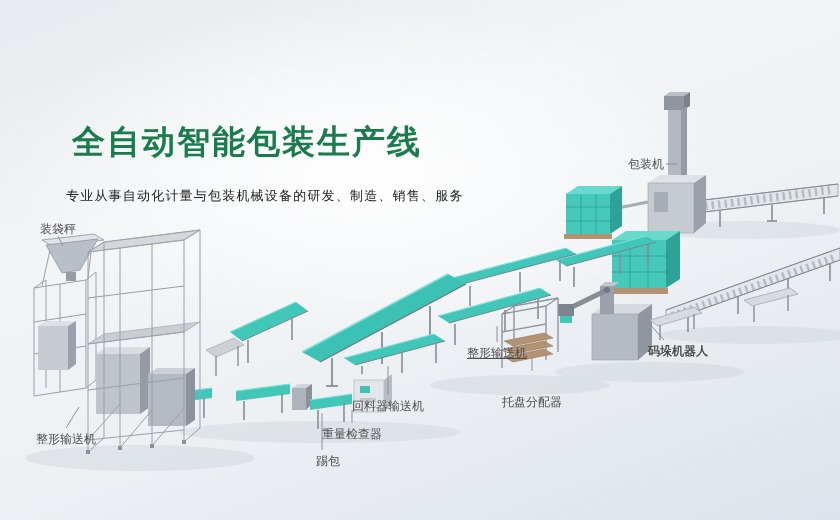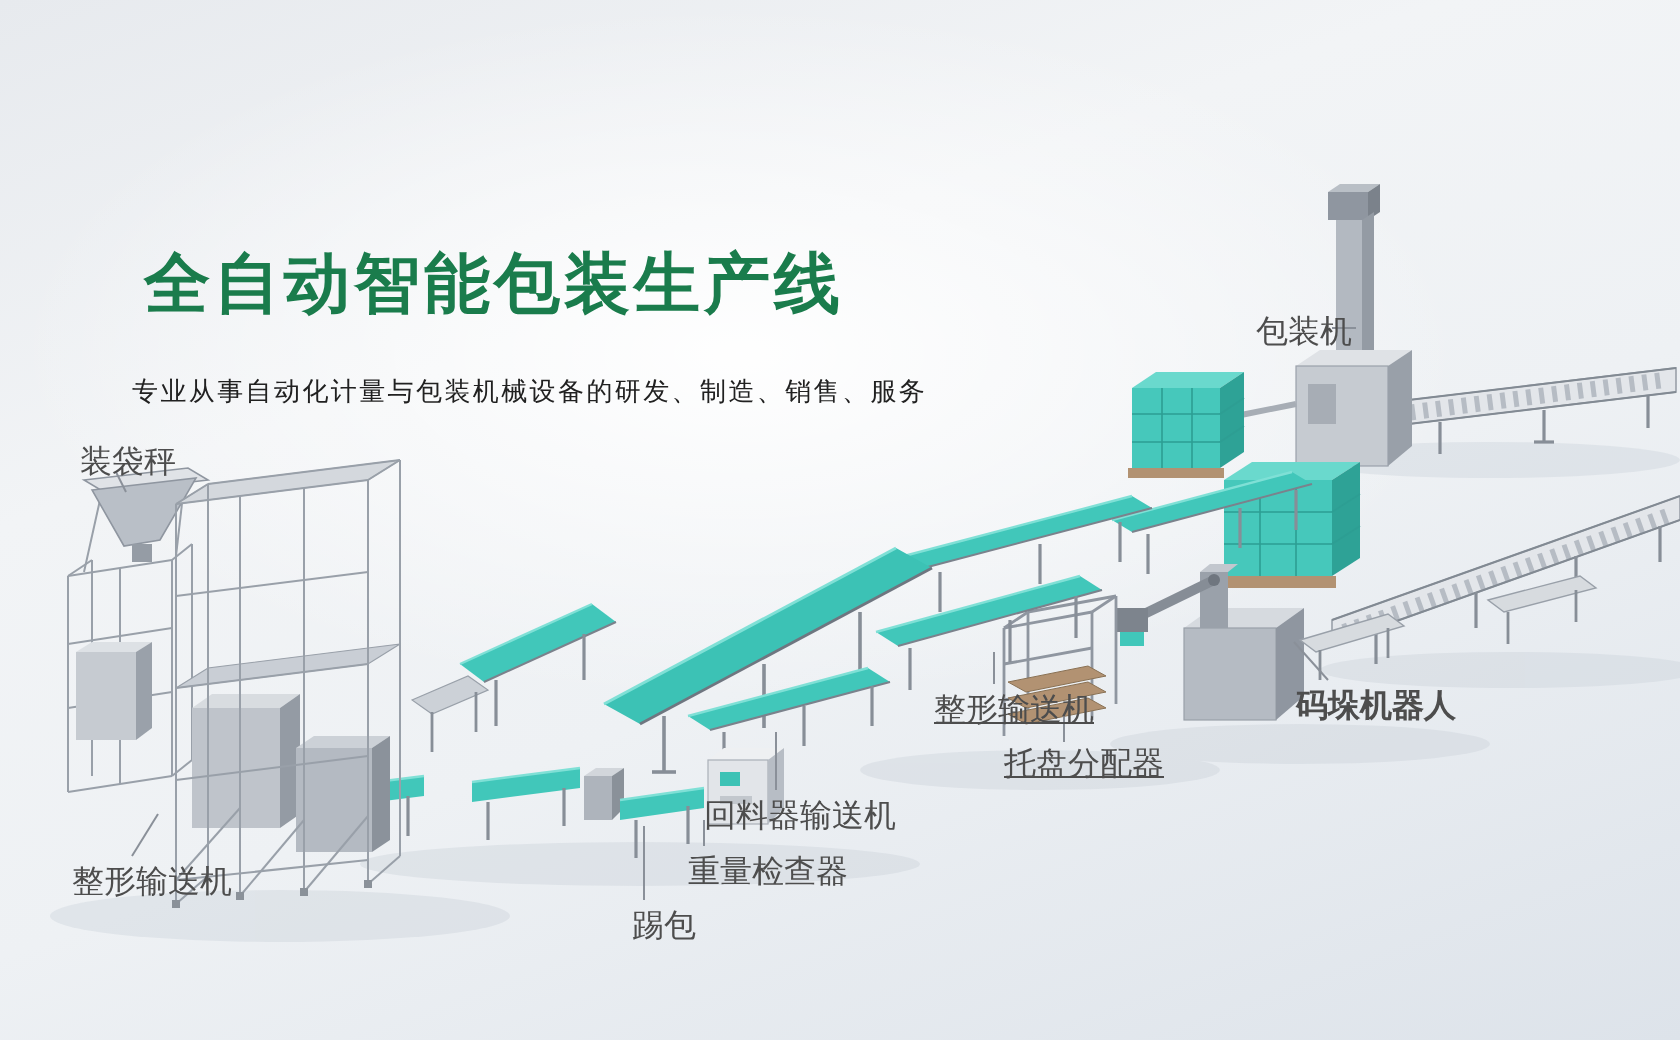--- a/index.html
+++ b/index.html
@@ -16,21 +16,21 @@
     position:absolute; left:72px; top:120px;
     font-size:33px; font-weight:bold; color:#1a7c4c; letter-spacing:2px;
     white-space:nowrap;
   }
   .subtitle {
     position:absolute; left:66px; top:187px;
     font-size:13px; color:#212121; letter-spacing:1.2px;
     white-space:nowrap;
   }
   .lbl {
-    position:absolute; font-size:16px; color:#4d4d4d; white-space:nowrap;
+    position:absolute; font-size:12px; color:#4d4d4d; white-space:nowrap;
   }
 </style>
 </head>
 <body>
 
 <div class="stage">
 
   <svg class="scene" viewBox="0 0 840 520" xmlns="http://www.w3.org/2000/svg">
 
     <g fill="#c7ced6" opacity="0.35">
@@ -328,19 +328,19 @@
     </g>
   </svg>
 
   <h1 class="title">全自动智能包装生产线</h1>
   <p class="subtitle">专业从事自动化计量与包装机械设备的研发、制造、销售、服务</p>
 
   <div class="lbl" style="left:40px; top:221px;">装袋秤</div>
   <div class="lbl" style="left:628px; top:156px;">包装机</div>
   <div class="lbl" style="left:467px; top:345px;text-decoration:underline;">整形输送机</div>
   <div class="lbl" style="left:648px; top:343px;font-weight:bold;">码垛机器人</div>
-  <div class="lbl" style="left:502px; top:372px;text-decoration:underline;">托盘分配器</div>
+  <div class="lbl" style="left:502px; top:394px;">托盘分配器</div>
   <div class="lbl" style="left:352px; top:398px;">回料器输送机</div>
-  <div class="lbl" style="left:322px; top:426px;margin-left:22px;">重量检查器</div>
+  <div class="lbl" style="left:322px; top:426px;">重量检查器</div>
   <div class="lbl" style="left:316px; top:453px;text-align:center;">踢包</div>
   <div class="lbl" style="left:36px; top:431px;">整形输送机</div>
 
 </div>
 
 </body></html>

